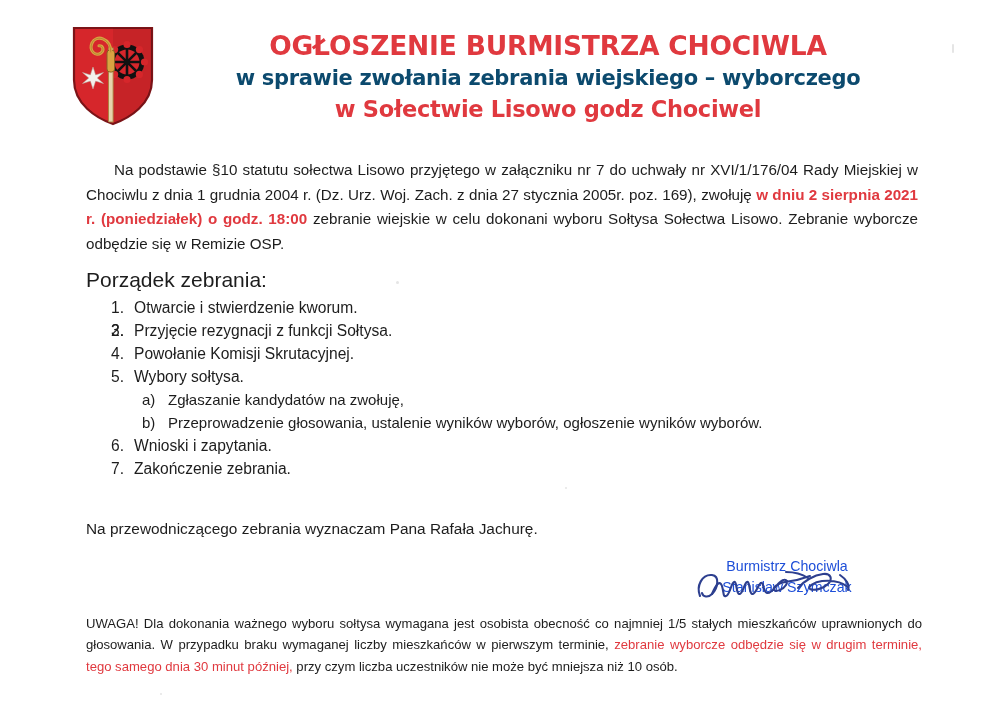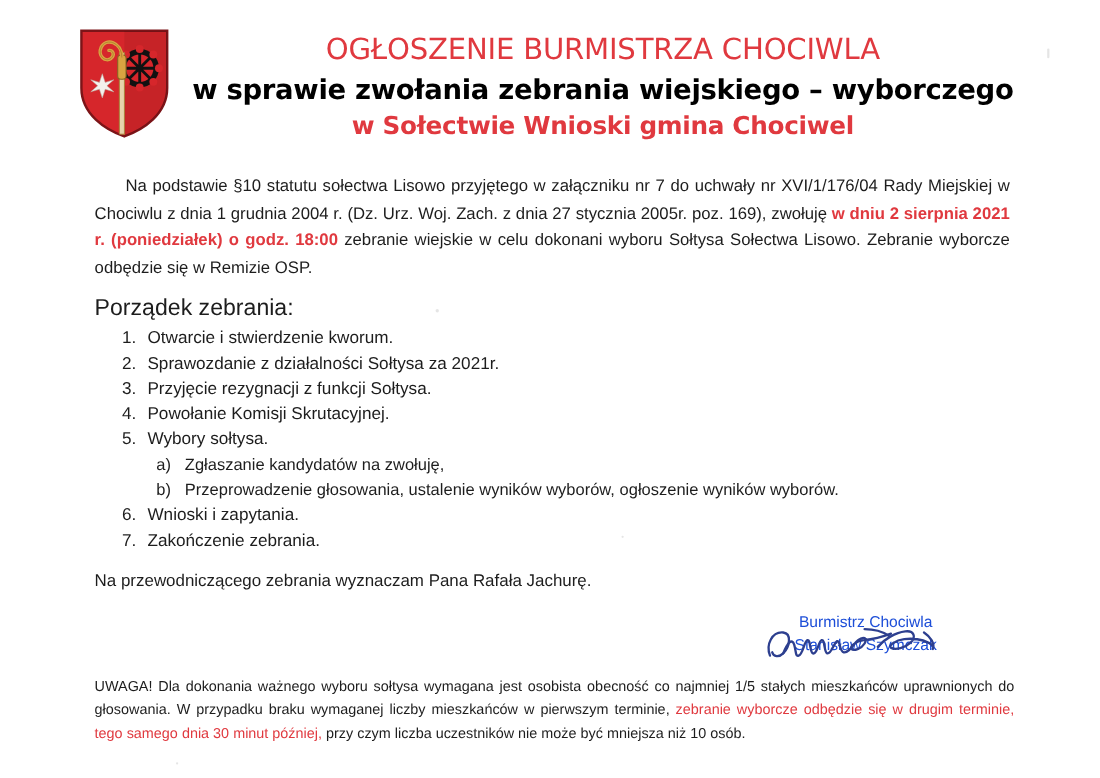--- a/index.html
+++ b/index.html
@@ -37,33 +37,33 @@
   }
   .titles {
     position: absolute;
     left: 168px;
     top: 30px;
     width: 760px;
     text-align: center;
   }
   .title-1 {
     font-family: "DejaVu Sans", sans-serif;
-    font-weight: normal;
+    font-weight: bold;
     font-size: 26.5px;
     letter-spacing: -0.2px;
     color: #e0393f;
     line-height: 1.24;
     white-space: nowrap;
   }
   .title-2 {
     font-family: "DejaVu Sans", sans-serif;
     font-weight: bold;
-    font-size: 25px;
+    font-size: 21px;
     letter-spacing: -0.3px;
-    color: #000000;
+    color: #0c4a6e;
     line-height: 1.5;
     white-space: nowrap;
   }
   .title-3 {
     font-family: "DejaVu Sans", sans-serif;
     font-weight: bold;
     font-size: 22.5px;
     letter-spacing: -0.3px;
     color: #e0393f;
     line-height: 1.35;
@@ -258,38 +258,37 @@
           <g transform="translate(21,52)" fill="#f4f1ec" stroke="#b9b2a6" stroke-width="0.5">
             <path d="M0,-11 L2.6,-3.1 L10.5,-5.5 L4.2,0 L10.5,5.5 L2.6,3.1 L0,11 L-2.6,3.1 L-10.5,5.5 L-4.2,0 L-10.5,-5.5 L-2.6,-3.1 Z"></path>
           </g>
         </g>
       </svg>
     </div>
 
     <div class="titles">
       <div class="title-1">OGŁOSZENIE BURMISTRZA CHOCIWLA</div>
       <div class="title-2">w sprawie zwołania zebrania wiejskiego – wyborczego</div>
-      <div class="title-3">w Sołectwie Wnioski gmina Chociwel</div>
+      <div class="title-3">w Sołectwie Lisowo godz Chociwel</div>
     </div>
   </div>
 
   <div class="body-block">
     <p class="para indent"><span>Na podstawie §10 statutu sołectwa Lisowo przyjętego w załączniku nr 7 do uchwały nr XVI/1/176/04 Rady Miejskiej w Chociwlu  z dnia 1 grudnia 2004 r. (Dz. Urz. Woj. Zach. z dnia 27 stycznia 2005r. poz. 169), zwołuję </span><span class="hl-red">w dniu 2 sierpnia 2021 r. (poniedziałek) o godz. 18:00</span><span> zebranie wiejskie w celu dokonani wyboru Sołtysa Sołectwa Lisowo. Zebranie wyborcze odbędzie się w Remizie OSP.</span></p>
   </div>
 
   <div class="section-label">Porządek zebrania:</div>
 
   <ol class="agenda">
     <li>
       <span class="num">1.</span>
       <span>Otwarcie i stwierdzenie kworum.</span>
     </li>
     <li>
       <span class="num">2.</span>
-      <span>Sprawozdanie z działalności Sołtysa za 2021r.</span>
     </li>
     <li>
       <span class="num">3.</span>
       <span>Przyjęcie rezygnacji z funkcji Sołtysa.</span>
     </li>
     <li>
       <span class="num">4.</span>
       <span>Powołanie Komisji Skrutacyjnej.</span>
     </li>
     <li>

